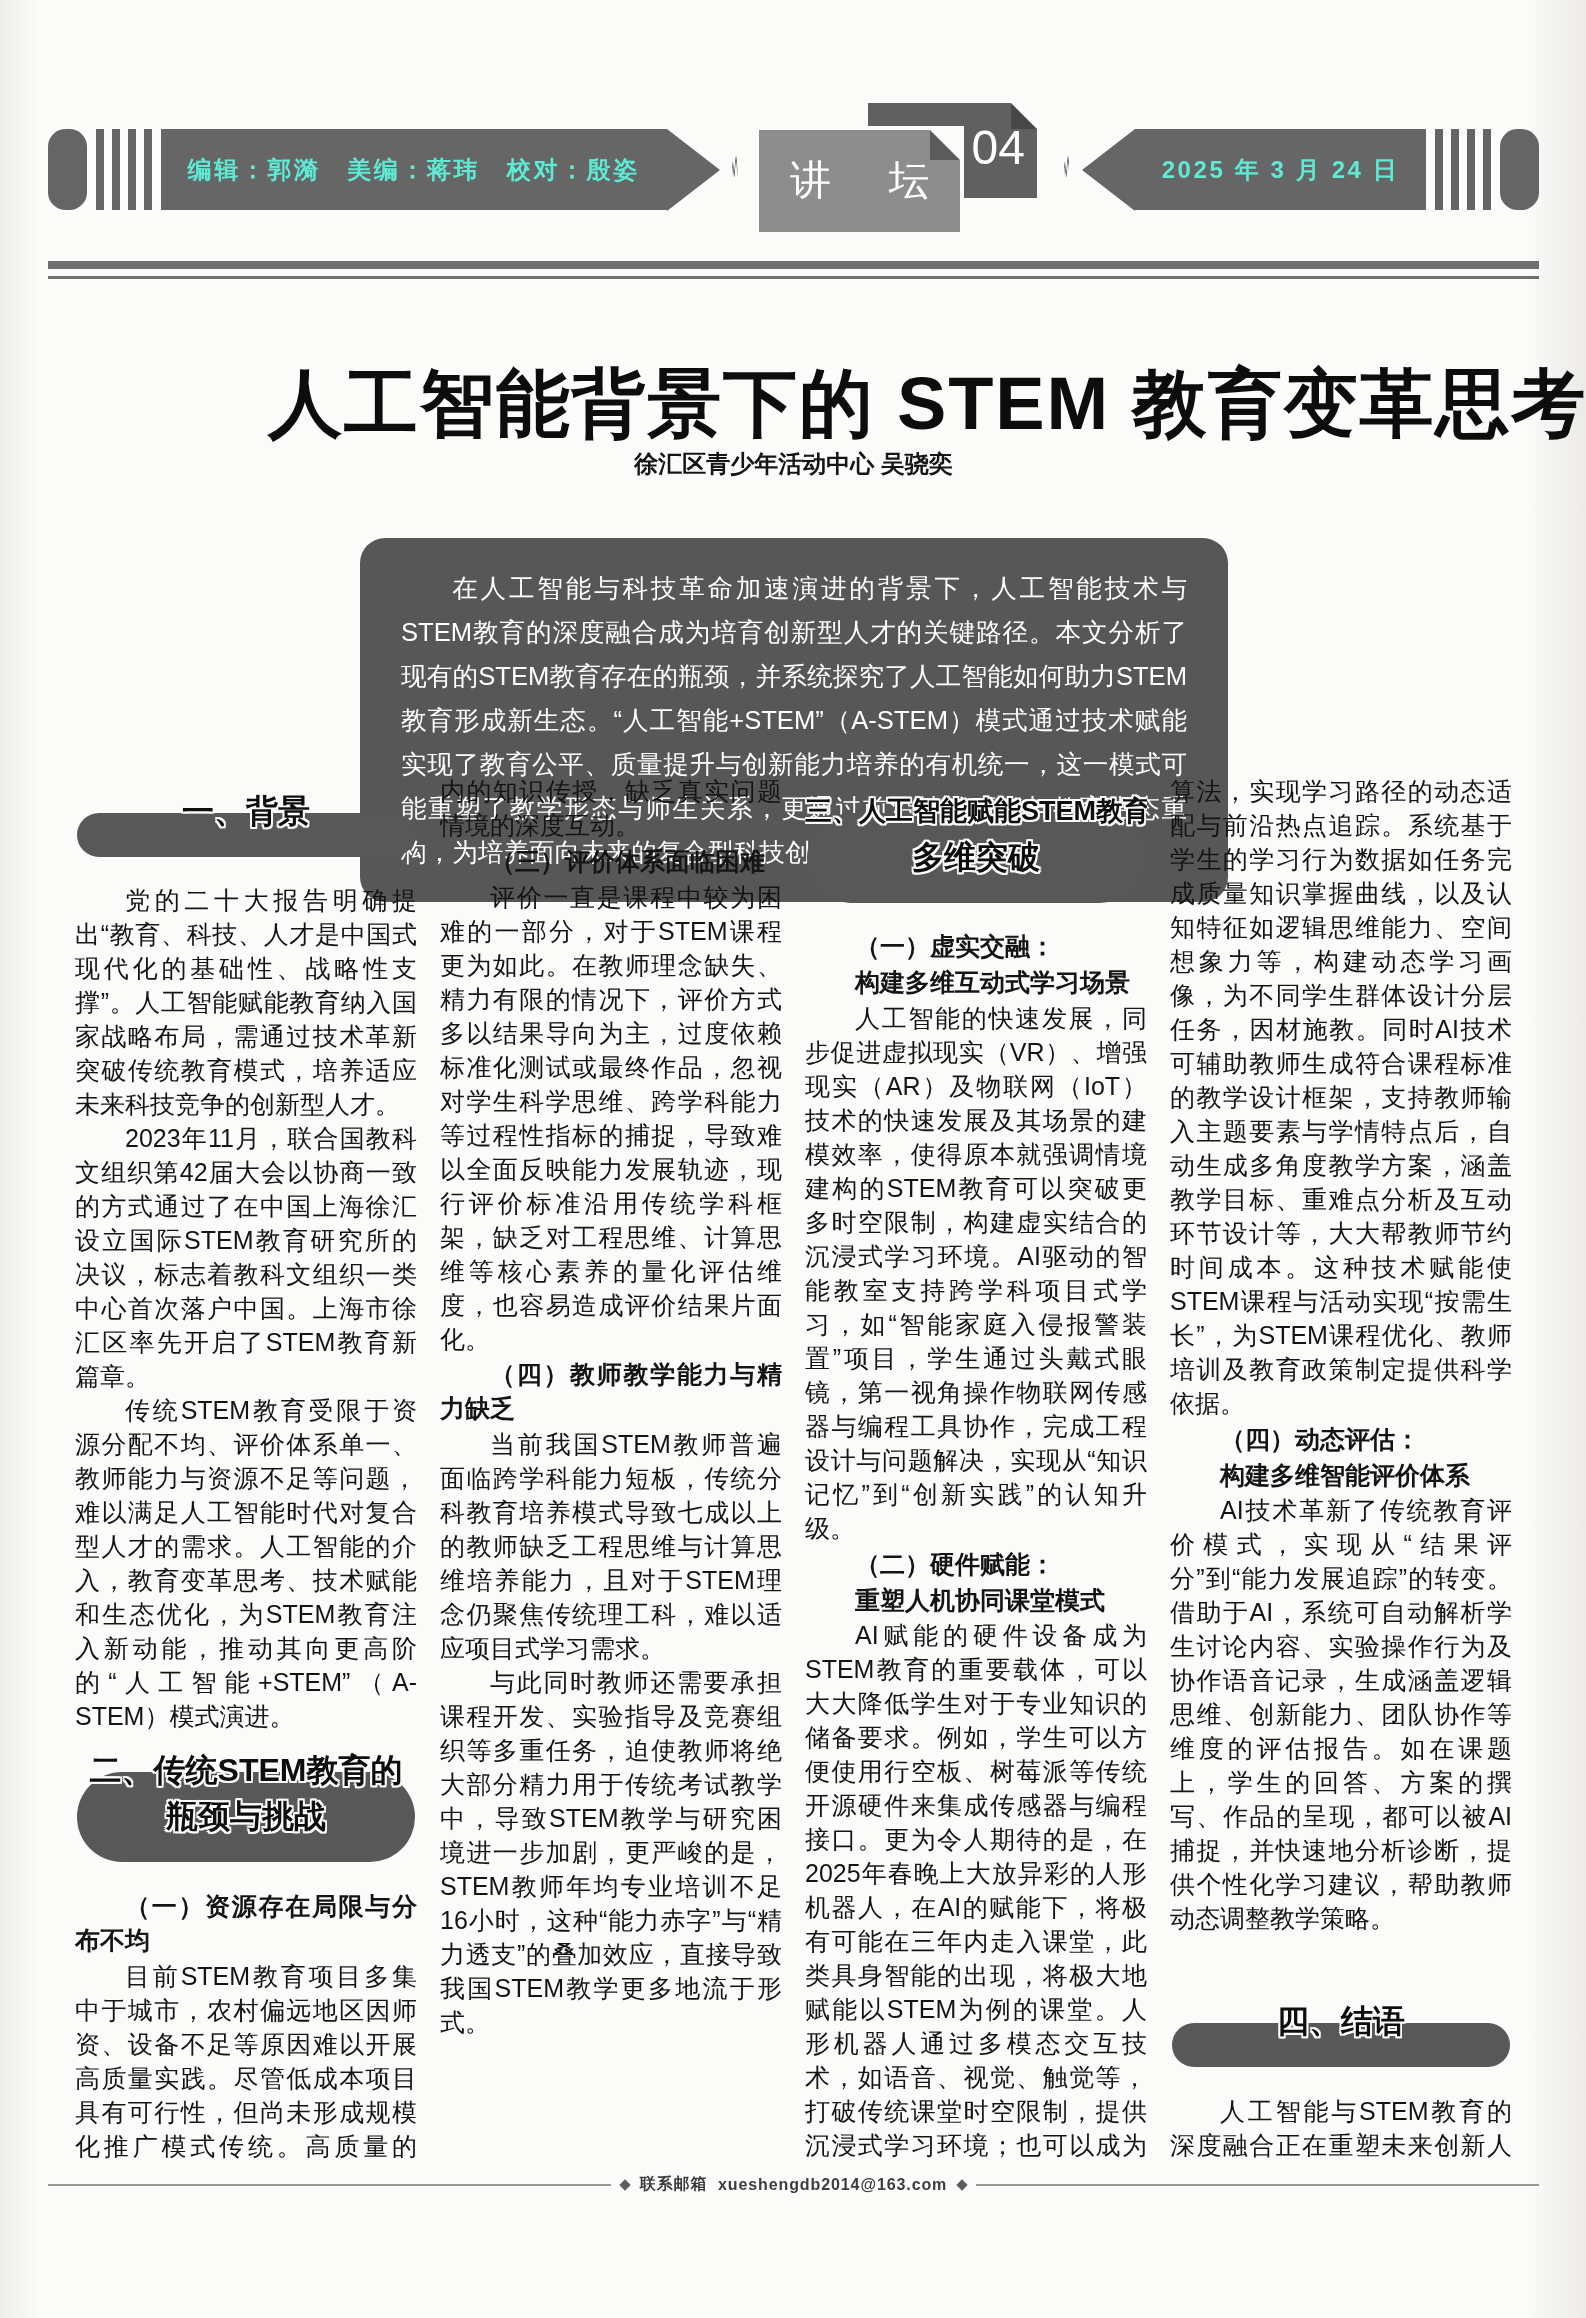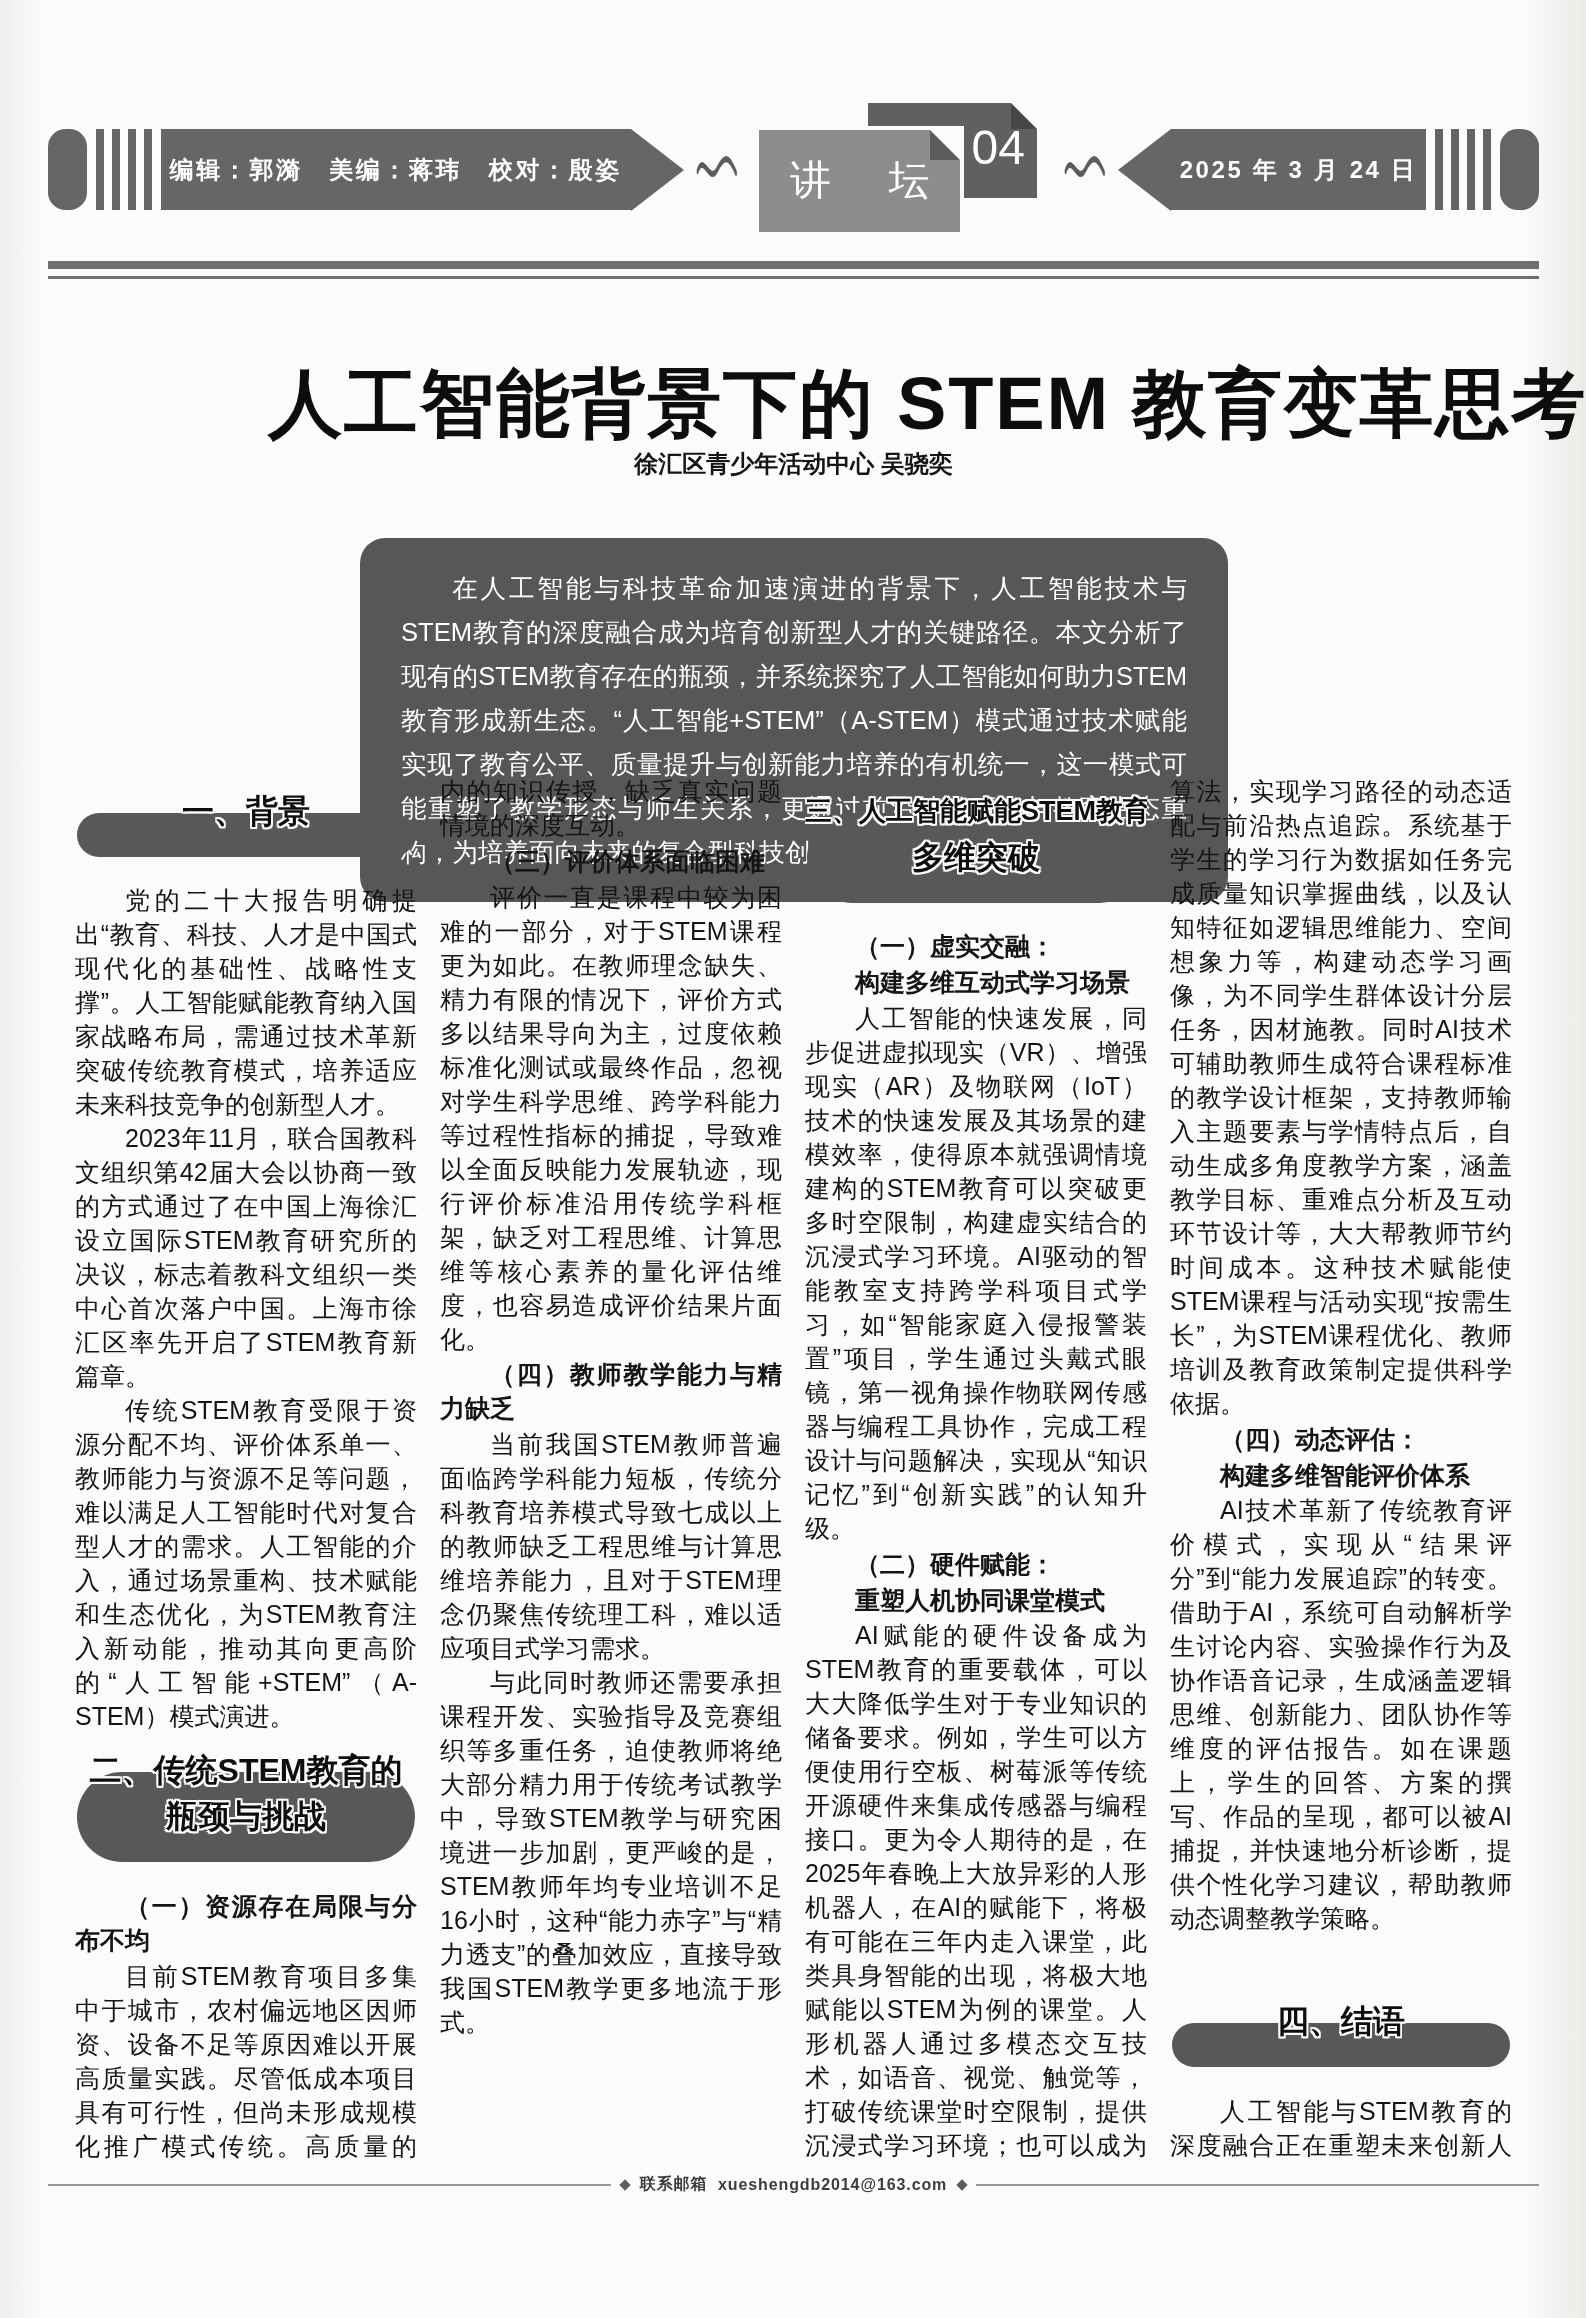--- a/index.html
+++ b/index.html
@@ -5,21 +5,21 @@
   html,body{margin:0;padding:0;}
   body{width:1587px;height:2319px;overflow:hidden;font-family:"Liberation Sans","DejaVu Sans",sans-serif;}
   .page{position:relative;width:1587px;height:2319px;background:linear-gradient(90deg,#efeeec 0px,#fbfbfa 40px,#fbfbfa 1525px,#eceae7 1587px);color:#151515;}
 
   
   .header{position:absolute;top:99px;left:48px;right:48px;height:141px;display:flex;align-items:center;}
   .pencil{display:flex;align-items:center;height:81px;flex:none;}
   .pcap{width:39px;height:81px;background:#656565;border-radius:17.6px;flex:none;}
   .stripes{display:flex;gap:8px;margin:0 8.8px;flex:none;}
   .stripe{width:8px;height:81px;background:#656565;}
-  .pbar{height:81px;background:#666;color:#ffffff;display:flex;align-items:center;justify-content:center;font-size:24px;font-weight:700;letter-spacing:2.6px;padding:0 9px;white-space:nowrap;}
+  .pbar{height:81px;background:#666;color:#5eead4;display:flex;align-items:center;justify-content:center;font-size:24px;font-weight:700;letter-spacing:2.6px;padding:0 27px;white-space:nowrap;}
   .tip-r{width:0;height:0;border-top:41px solid transparent;border-bottom:41px solid transparent;border-left:53px solid #666;}
   .tip-l{width:0;height:0;border-top:41px solid transparent;border-bottom:41px solid transparent;border-right:53px solid #666;}
   .wave{flex:1;height:39px;margin:0 12.3px;}
 
   
   .badge{position:relative;width:291px;height:134px;flex:none;margin:0 5.3px;}
   .pg{position:absolute;}
   .pg::before{content:"";position:absolute;top:0;right:0;border-style:solid;}
   .pg-back{left:113px;top:0;width:169px;height:95px;background:#606060;}
   .pg-back::before{border-width:0 26.4px 26.4px 0;border-color:#fbfbfa #fbfbfa #474747 #474747;}
@@ -117,21 +117,21 @@
   <main class="columns">
     <div class="col">
         <div class="sec">
           <div class="sec-bar"></div>
           <div class="sec-lines">
             <div class="sec-line">一、背景</div>
           </div>
         </div>
         <div class="para">党的二十大报告明确提出“教育、科技、人才是中国式现代化的基础性、战略性支撑”。人工智能赋能教育纳入国家战略布局，需通过技术革新突破传统教育模式，培养适应未来科技竞争的创新型人才。</div>
         <div class="para">2023年11月，联合国教科文组织第42届大会以协商一致的方式通过了在中国上海徐汇设立国际STEM教育研究所的决议，标志着教科文组织一类中心首次落户中国。上海市徐汇区率先开启了STEM教育新篇章。</div>
-        <div class="para">传统STEM教育受限于资源分配不均、评价体系单一、教师能力与资源不足等问题，难以满足人工智能时代对复合型人才的需求。人工智能的介入，通过场景重构、技术赋能和生态优化，为STEM教育注入新动能，推动其向更高阶的“人工智能+STEM”（A-STEM）模式演进。</div>
+        <div class="para">传统STEM教育受限于资源分配不均、评价体系单一、教师能力与资源不足等问题，难以满足人工智能时代对复合型人才的需求。人工智能的介入，教育变革思考、技术赋能和生态优化，为STEM教育注入新动能，推动其向更高阶的“人工智能+STEM”（A-STEM）模式演进。</div>
         <div class="sec sec2">
           <div class="sec-bar"></div>
           <div class="sec-lines">
             <div class="sec-line">二、传统STEM教育的</div>
             <div class="sec-line">瓶颈与挑战</div>
           </div>
         </div>
         <div class="sub">（一）资源存在局限与分布不均</div>
         <div class="para">目前STEM教育项目多集中于城市，农村偏远地区因师资、设备不足等原因难以开展高质量实践。尽管低成本项目具有可行性，但尚未形成规模化推广模式传统。高质量的STEM教育较为依赖实验室和硬件设备，硬件设备上城乡、区域间资源差异显著。例如，农村学校因缺乏资金难以有激光雕刻、3D打印等物化工具，导致学生难以以技术手段将项目物化，没法很好接触前沿技术设备。同时，因场地原因，多局限于课堂</div>
       </div>

